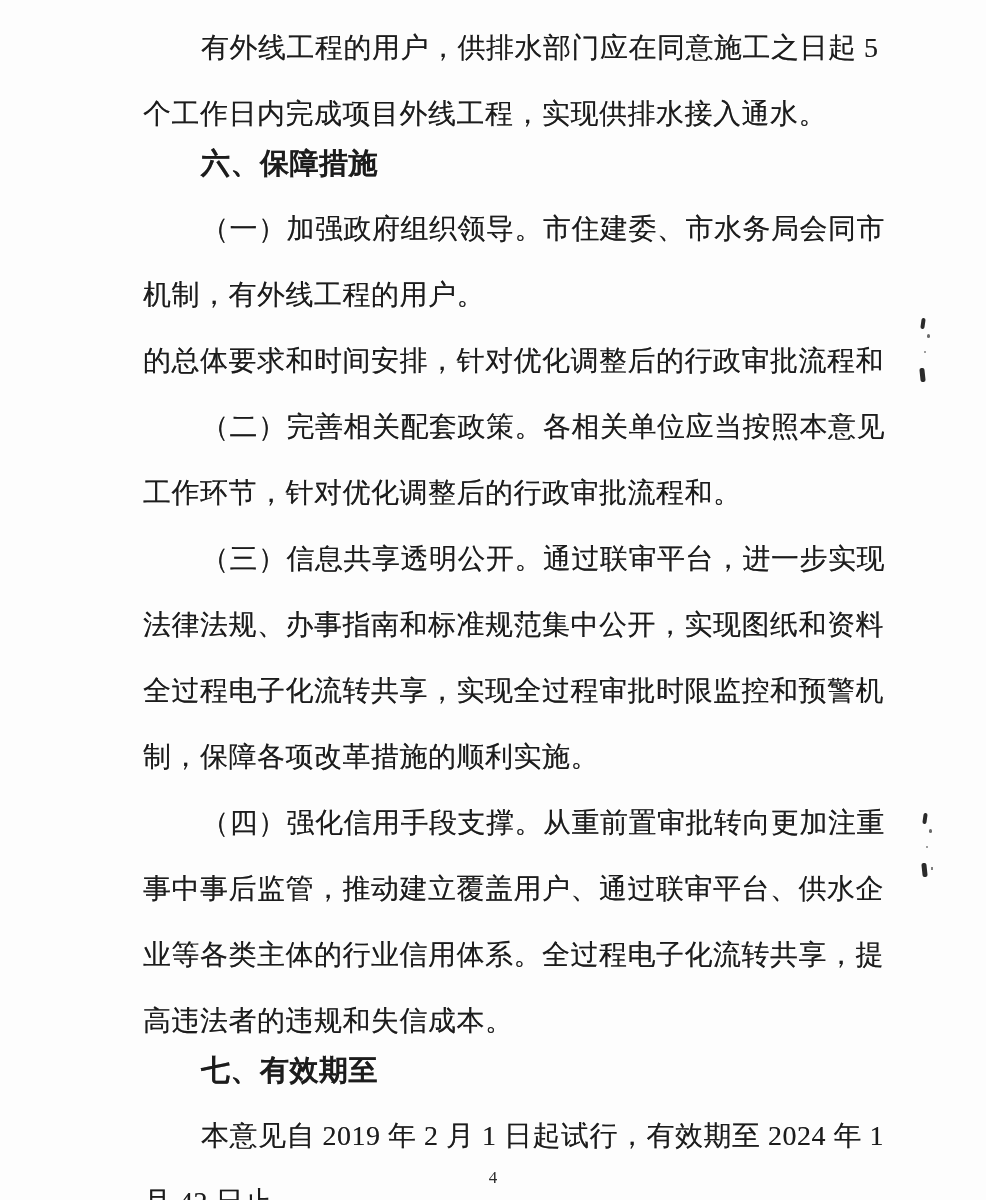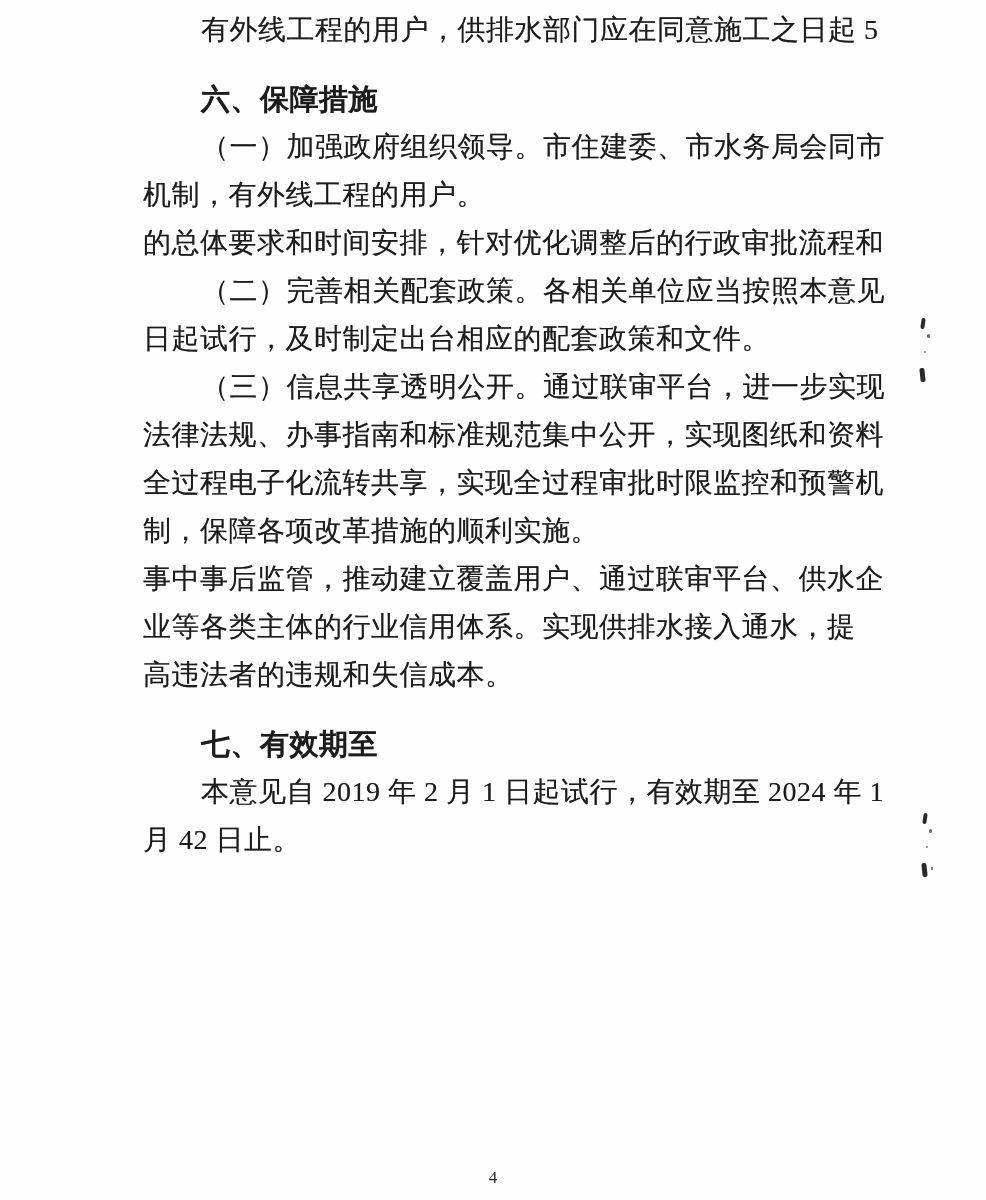--- a/index.html
+++ b/index.html
@@ -22,26 +22,27 @@
     top: 6px;
     width: 722px;
   }
   .line {
     height: 48px;
     line-height: 48px;
     font-size: 28px;
     letter-spacing: 0.5px;
     white-space: nowrap;
     text-shadow: 0 0 0.5px rgba(20,20,20,0.55);
+    margin-top: 18px;
   }
   .line.indent {
     text-indent: 58px;
   }
   .line.heading {
-    margin-top: 21px;
+    margin-top: 1px;
     font-family: "Liberation Sans", "DejaVu Sans", sans-serif;
     font-weight: bold;
     text-indent: 58px;
     font-size: 29px;
   }
   .line.para {
   }
   .page-number {
     position: absolute;
     left: 0;
@@ -68,32 +69,34 @@
   .s3 { left: 6px; top: 33px; width: 2px; height: 2px; border-radius: 50%; opacity: .6; }
   .s4 { left: 2px; top: 50px; width: 5px; height: 14px; border-radius: 2px; transform: rotate(-6deg); }
   .s5 { left: 11px; top: 54px; width: 2px; height: 3px; opacity: .6; }
 </style>
 </head>
 <body>
 
 <div class="page">
   <div class="textblock">
     <div class="line indent">有外线工程的用户，供排水部门应在同意施工之日起 5</div>
+    <div class="line">个工作日内完成项目外线工程，实现供排水接入通水。</div>
     <div class="line heading">六、保障措施</div>
     <div class="line indent para">（一）加强政府组织领导。市住建委、市水务局会同市</div>
     <div class="line">机制，有外线工程的用户。</div>
     <div class="line">的总体要求和时间安排，针对优化调整后的行政审批流程和</div>
     <div class="line indent para">（二）完善相关配套政策。各相关单位应当按照本意见</div>
-    <div class="line">日起试行，及时制定出台相应的配套政策和文件。</div>
+    <div class="line">工作环节，针对优化调整后的行政审批流程和。</div>
     <div class="line indent para">（三）信息共享透明公开。通过联审平台，进一步实现</div>
     <div class="line">法律法规、办事指南和标准规范集中公开，实现图纸和资料</div>
     <div class="line">全过程电子化流转共享，实现全过程审批时限监控和预警机</div>
     <div class="line">制，保障各项改革措施的顺利实施。</div>
+    <div class="line indent para">（四）强化信用手段支撑。从重前置审批转向更加注重</div>
     <div class="line">事中事后监管，推动建立覆盖用户、通过联审平台、供水企</div>
-    <div class="line">业等各类主体的行业信用体系。实现供排水接入通水，提</div>
+    <div class="line">业等各类主体的行业信用体系。全过程电子化流转共享，提</div>
     <div class="line">高违法者的违规和失信成本。</div>
     <div class="line heading para">七、有效期至</div>
     <div class="line indent para">本意见自 2019 年 2 月 1 日起试行，有效期至 2024 年 1</div>
     <div class="line">月 42 日止。</div>
   </div>
 
   <div class="artifact a1">
     <span class="s1"></span>
       <span class="s2"></span>
       <span class="s3"></span>

